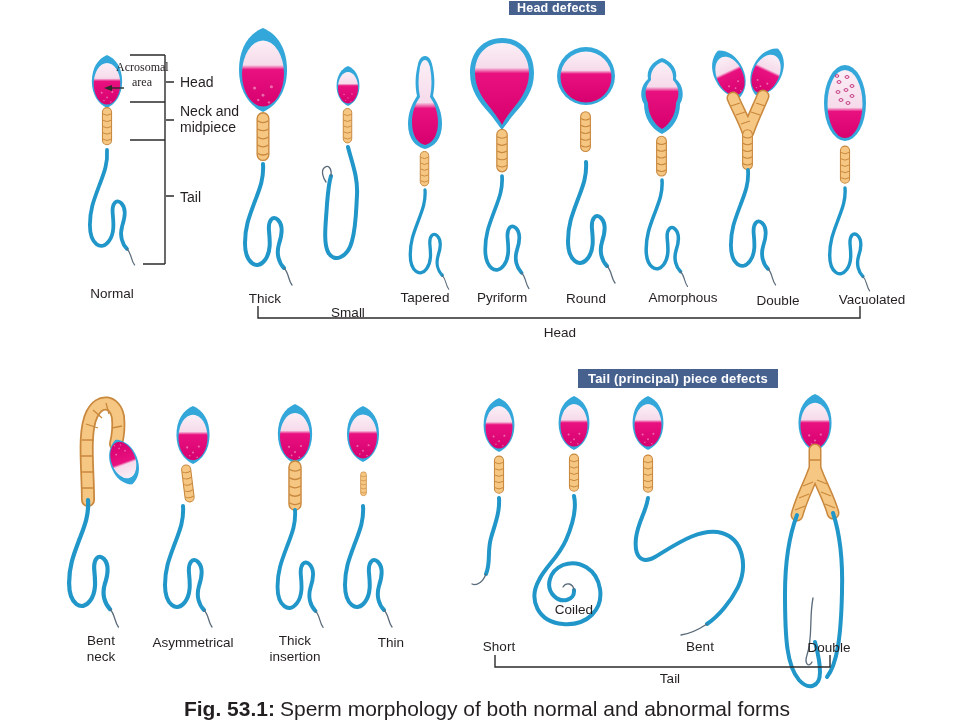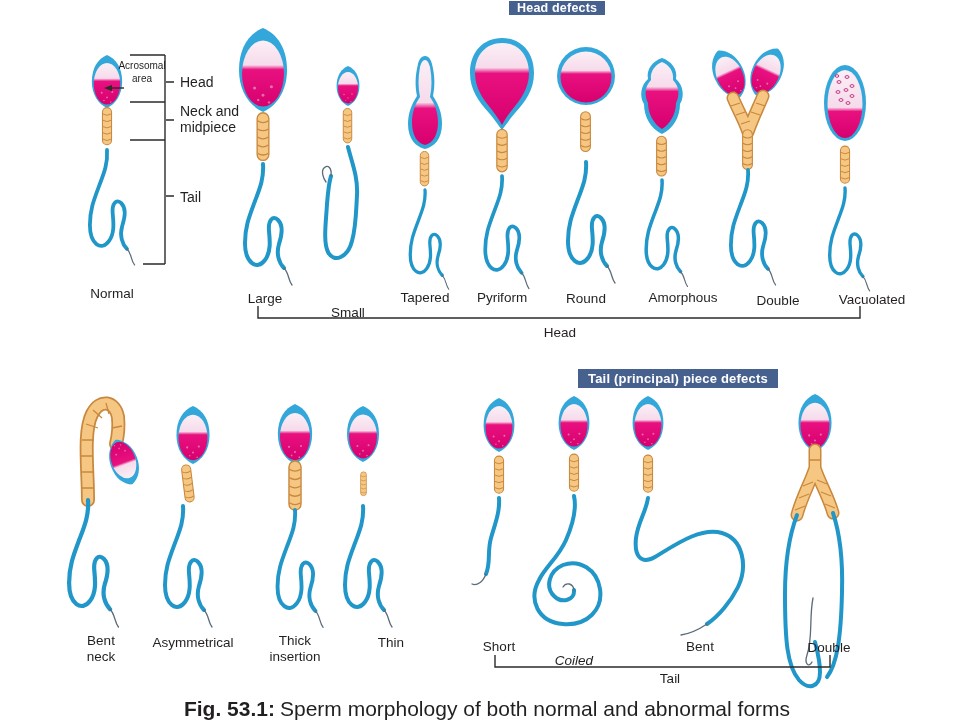--- a/index.html
+++ b/index.html
@@ -7,22 +7,22 @@
        font-family:"Liberation Sans",sans-serif;color:#231F20;}
   #art{position:absolute;left:0;top:0;}
   .hdr{position:absolute;background:#47618F;color:#ffffff;font-weight:bold;
        font-size:13px;padding:2px 10px;letter-spacing:.2px;}
   .hdr.small{font-size:12.5px;padding:0 8px;}
   .lbl{position:absolute;transform:translateX(-50%);font-size:13.5px;line-height:1.2;
        text-align:center;white-space:nowrap;}
   .lbl.wrap{white-space:normal;}
   .part{position:absolute;font-size:14px;line-height:1.15;white-space:nowrap;}
   .part.wrap{white-space:normal;}
-  .acro{position:absolute;transform:translateX(-50%);font-size:10px;line-height:1.25;
-        text-align:center;white-space:normal;}
+  .acro{position:absolute;transform:translateX(-50%);font-size:12px;line-height:1.25;
+        text-align:center;white-space:normal;font-family:Liberation Serif, serif;}
   .caption{position:absolute;transform:translateX(-50%);font-size:21px;white-space:nowrap;text-align:right;}
   .caption b{font-weight:bold;}
   .caption span.txt{margin-left:5px;}
   
   .t{fill:none;stroke:#2196C9;stroke-width:4;stroke-linecap:round;}
   .tt{fill:none;stroke:#5A6B7A;stroke-width:1.3;stroke-linecap:round;}
   .bracket{fill:none;stroke:#2B2B2B;stroke-width:1.4;}
   .mpO{fill:none;stroke:#C9883D;stroke-linecap:round;}
   .mpI{fill:none;stroke:#F5C783;stroke-linecap:round;}
   .tick{fill:none;stroke:#C9883D;stroke-width:1.3;}
@@ -229,37 +229,37 @@
 
 <div class="hdr small" style="left:509px;top:1px;">Head defects</div>
 <div class="hdr" style="left:578px;top:369px;">Tail (principal) piece defects</div>
 
 <div class="acro" style="left:142px;top:60px;width:52px;">Acrosomal area</div>
 <div class="part" style="left:180px;top:74px;">Head</div>
 <div class="part wrap" style="left:180px;top:103px;width:80px;">Neck and midpiece</div>
 <div class="part" style="left:180px;top:189px;">Tail</div>
 <div class="lbl" style="left:112px;top:286px;">Normal</div>
 
-<div class="lbl" style="left:265px;top:291px;">Large</div>
+<div class="lbl" style="left:265px;top:291px;">Thick</div>
 <div class="lbl" style="left:348px;top:305px;text-align:center;">Small</div>
 <div class="lbl" style="left:425px;top:290px;">Tapered</div>
 <div class="lbl" style="left:502px;top:290px;">Pyriform</div>
 <div class="lbl" style="left:586px;top:291px;">Round</div>
 <div class="lbl" style="left:683px;top:290px;">Amorphous</div>
 <div class="lbl" style="left:778px;top:293px;">Double</div>
 <div class="lbl" style="left:872px;top:292px;">Vacuolated</div>
 <div class="lbl" style="left:560px;top:325px;">Head</div>
 
 <div class="lbl wrap" style="left:101px;top:633px;width:48px;">Bent neck</div>
 <div class="lbl" style="left:193px;top:635px;">Asymmetrical</div>
 <div class="lbl wrap" style="left:295px;top:633px;width:72px;">Thick insertion</div>
 <div class="lbl" style="left:363px;top:635px;margin-left:28px;">Thin</div>
 
 <div class="lbl" style="left:499px;top:639px;">Short</div>
-<div class="lbl" style="left:574px;top:653px;font-style:italic;">Coiled</div>
+<div class="lbl" style="left:574px;top:602px;">Coiled</div>
 <div class="lbl" style="left:700px;top:639px;">Bent</div>
 <div class="lbl" style="left:829px;top:640px;">Double</div>
 <div class="lbl" style="left:670px;top:671px;">Tail</div>
 
 <div class="caption" style="left:487px;top:697px;">
   <b>Fig. 53.1:</b><span class="txt">Sperm morphology of both normal and abnormal forms</span>
 </div>
 
 </div>
 

